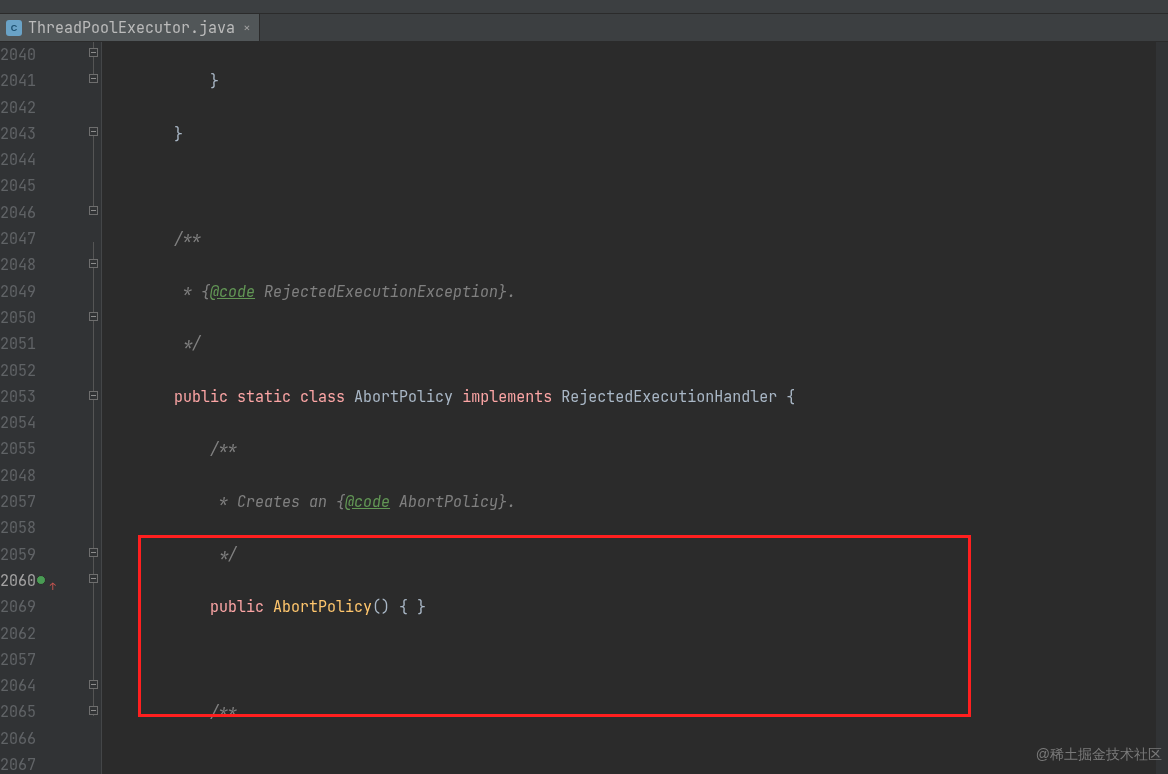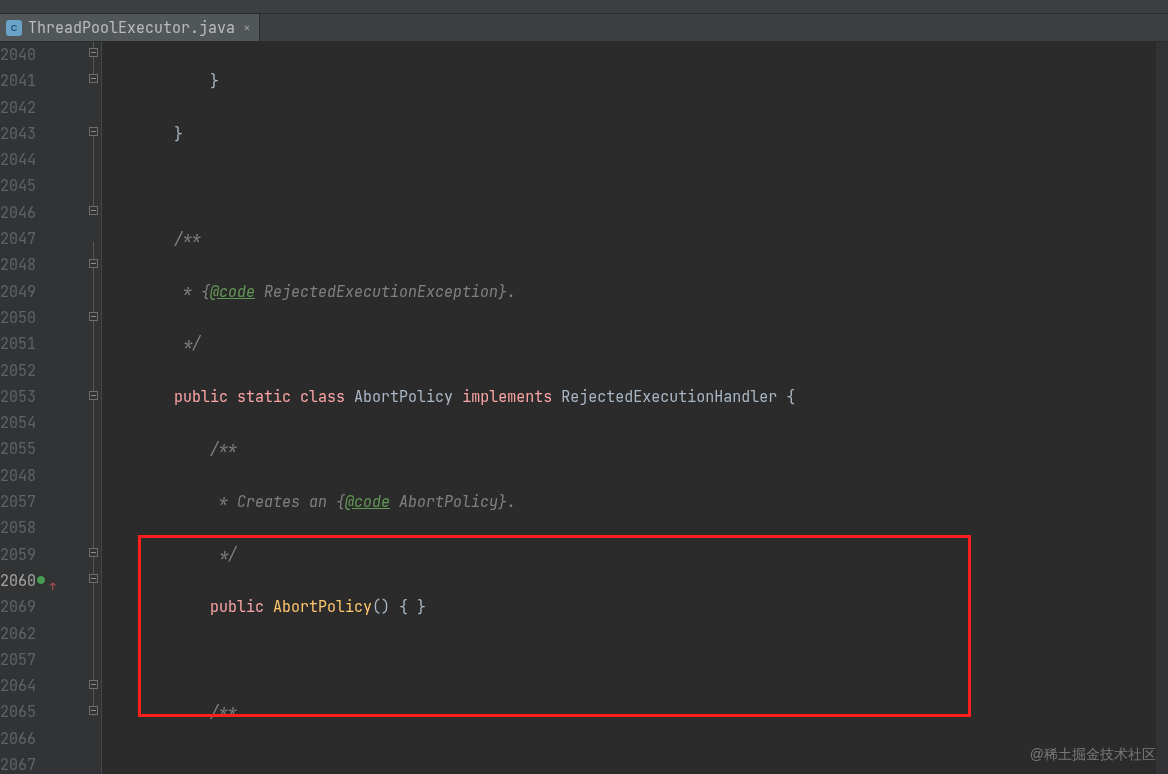--- a/index.html
+++ b/index.html
@@ -135,21 +135,21 @@
   .c-class { color: #a9b7c6; }
   .c-method { color: #ffc66d; }
   .c-punc { color: #a9b7c6; }
   .highlight-box {
     position: absolute;
     border: 3px solid #ff1f1f;
     pointer-events: none;
   }
   .watermark {
     position: absolute;
-    right: 12px;
+    right: 6px;
     bottom: 10px;
     color: #7a7a7a;
     font-size: 14px;
     font-family: sans-serif;
   }
   .right-gutter {
     position: absolute;
     right: 0;
     top: 42px;
     bottom: 0;

